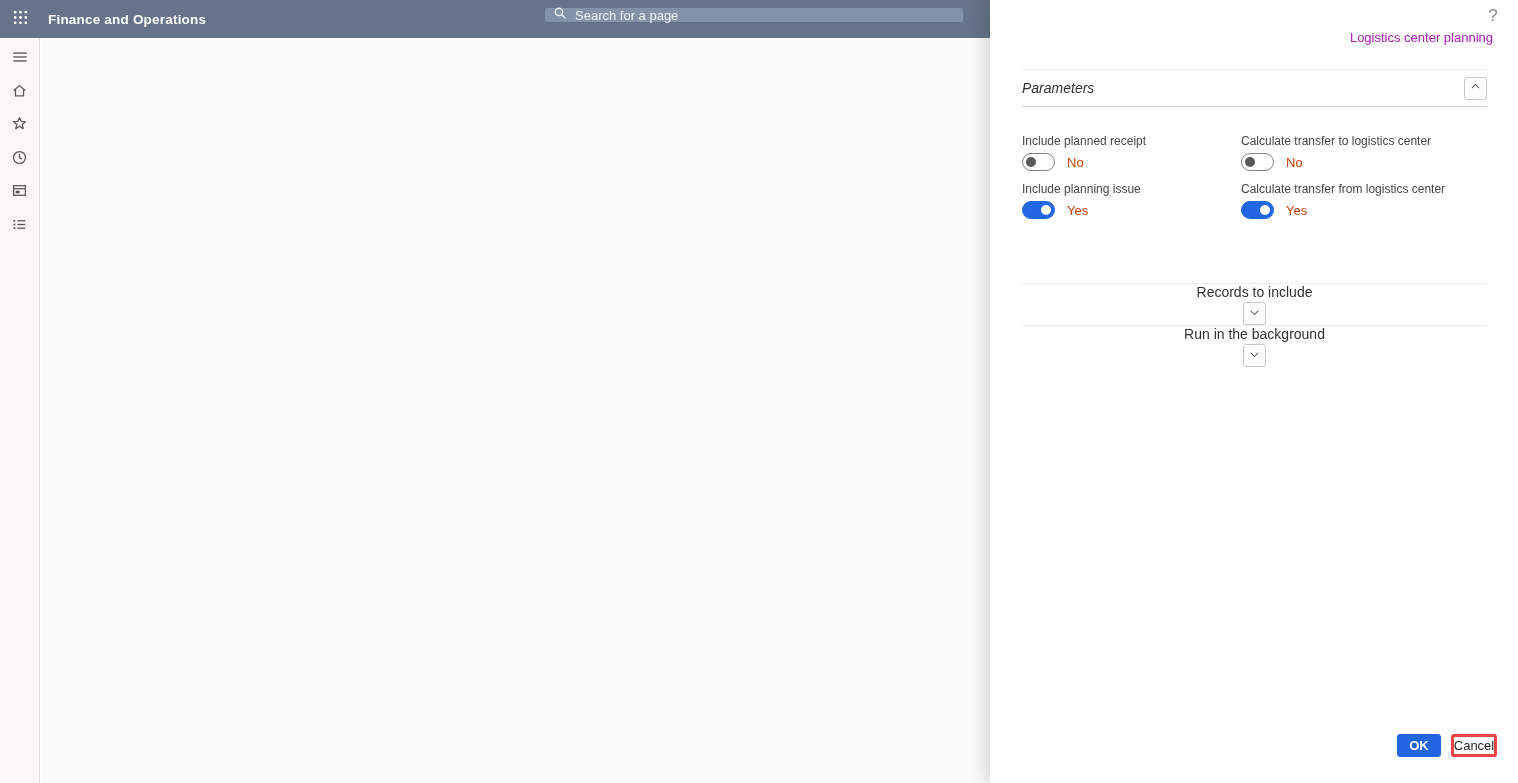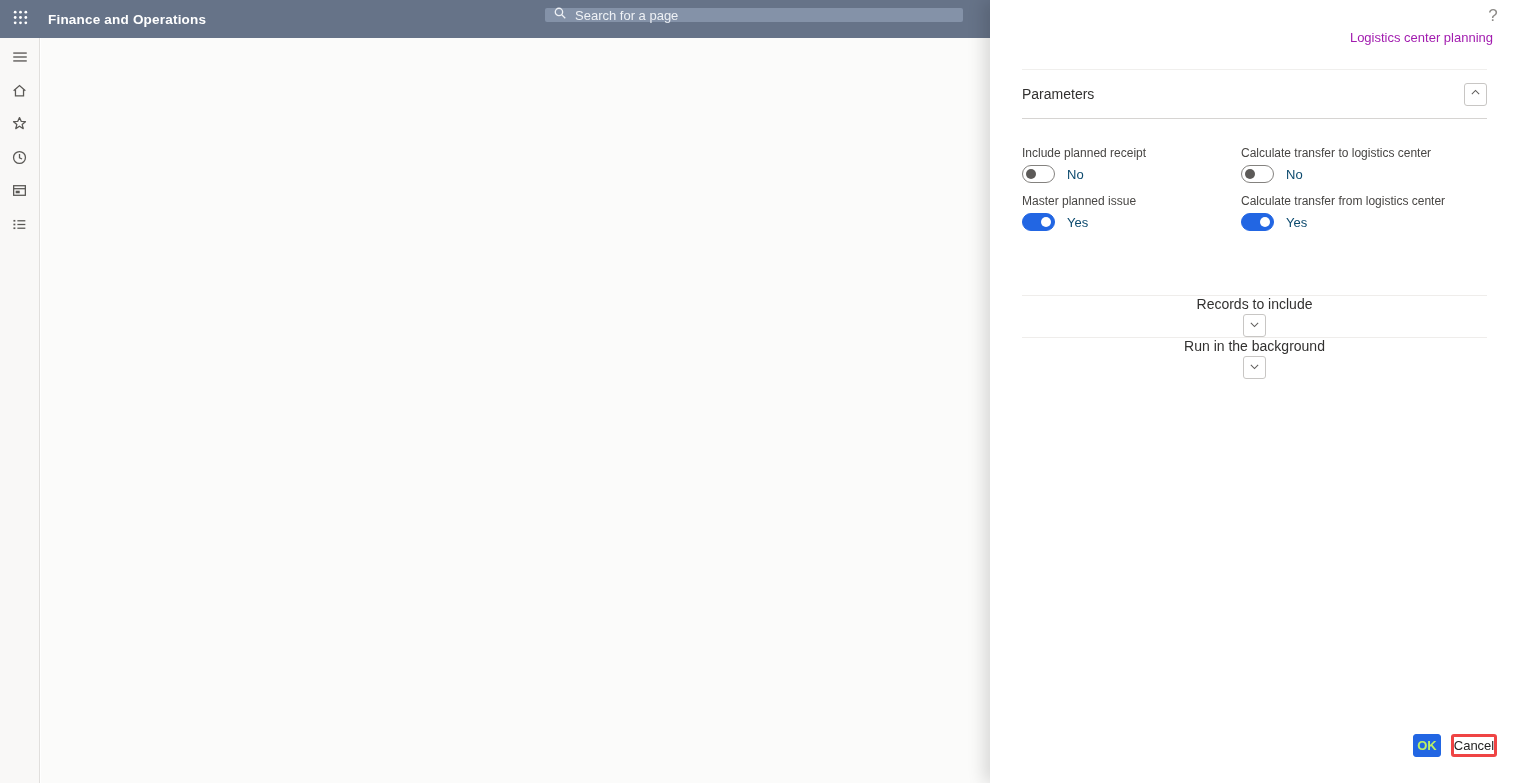--- a/index.html
+++ b/index.html
@@ -43,21 +43,21 @@
     position:absolute; top:4px; right:14px; width:22px; height:24px; background:transparent; border:none;
     color:#8d8b88; font-size:17px; font-family:"Liberation Sans", sans-serif; cursor:pointer;
   }
   .panel-title { margin:30px 25px 0 25px; font-size:13px; color:#a21caf;text-align:right; }
   .panel-body { margin:0 31px 0 32px; }
 
   .section-header {
     display:flex; align-items:center; justify-content:space-between;
     font-size:14px; color:#323130; cursor:pointer;
   }
-  .params-header { margin-top:24px; height:50px; border-top:1px solid #f0efed; border-bottom:1px solid #d6d4d2; }
+  .params-header { margin-top:24px; height:38px; border-top:1px solid #f0efed; border-bottom:1px solid #d6d4d2;font-style:italic; }
   .collapsed-header { height:42px; border-top:1px solid #efedeb;flex-direction:column; }
   .chev-btn {
     width:23px; height:23px; border:1px solid #c8c6c4; border-radius:3px; background:#fff;
     display:flex; align-items:center; justify-content:center; cursor:pointer; color:#605e5c;
   }
 
   .params-grid {
     padding:27px 0 5px 0; display:grid; grid-template-columns:219px auto; 
   }
   .field { height:48px; }
@@ -72,25 +72,25 @@
     text-decoration:underline; text-decoration-style:wavy; text-decoration-color:var(--spellcheck_red,#d13438);
     text-decoration-thickness:1px; text-underline-offset:3px; padding:1px 1px 2px 1px;
   }
 
   .toggle-row { display:flex; align-items:center; margin-top:3px; }
   .toggle { width:33px; height:18px; border-radius:10px; position:relative; cursor:pointer; }
   .toggle.off { background:#fff; border:1px solid #84827f; }
   .toggle.off .knob { position:absolute; left:3px; top:3px; width:10px; height:10px; border-radius:50%; background:#5c5a58; }
   .toggle.on { background:var(--toggle_on,#2266e3); border:1px solid var(--toggle_on,#2266e3); }
   .toggle.on .knob { position:absolute; right:3px; top:3px; width:10px; height:10px; border-radius:50%; background:#fff; }
-  .toggle-value { font-size:13px; color:#0c4a6e; margin-left:12px; }
+  .toggle-value { font-size:13px; color:#c2410c; margin-left:12px; }
 
   .panel-footer { position:absolute; right:21px; bottom:26px; display:flex; gap:10px; }
   .btn { height:23px; border-radius:3px; font-size:13px; font-family:"Liberation Sans", sans-serif; cursor:pointer; display:flex; align-items:center; justify-content:center; }
-  .btn-primary { width:28px; background:var(--accent,#2266e3); border:1px solid var(--accent,#2266e3); color:#bef264; font-weight:bold; }
+  .btn-primary { width:44px; background:var(--accent,#2266e3); border:1px solid var(--accent,#2266e3); color:#ffffff; font-weight:bold; }
   .btn-secondary { width:46px; background:#fff; border:3px solid #ef4444; color:#252423;text-align:right; }
 </style>
 </head>
 <body>
 
 <div class="app">
 
   <div class="topbar">
     <button class="waffle-btn">
       <span>
@@ -202,21 +202,21 @@
           <div class="field-label">Calculate transfer to logistics center</div>
           <div class="toggle-row">
             <div class="toggle off">
                 <div class="knob"></div>
               </div>
             <span class="toggle-value">No</span>
           </div>
         </div>
 
         <div class="field">
-          <div class="field-label">Master planned issue</div>
+          <div class="field-label">Include planning issue</div>
           <div class="toggle-row">
             <div class="toggle on">
                 <div class="knob"></div>
               </div>
             <span class="toggle-value">Yes</span>
           </div>
         </div>
 
         <div class="field">
           <div class="field-label">Calculate transfer from logistics center</div>

